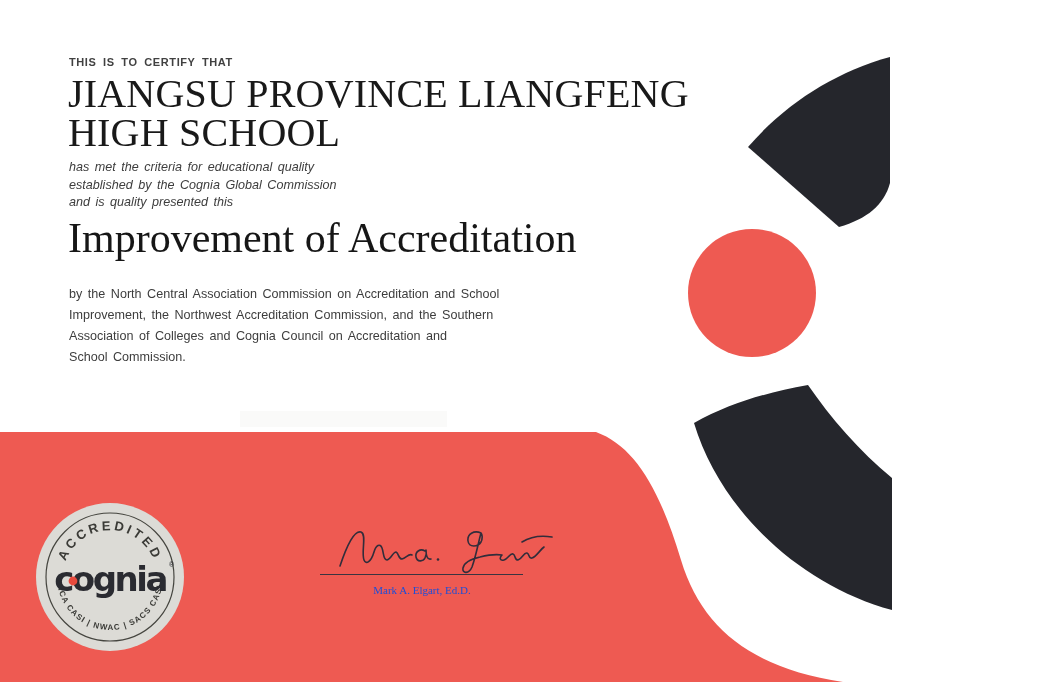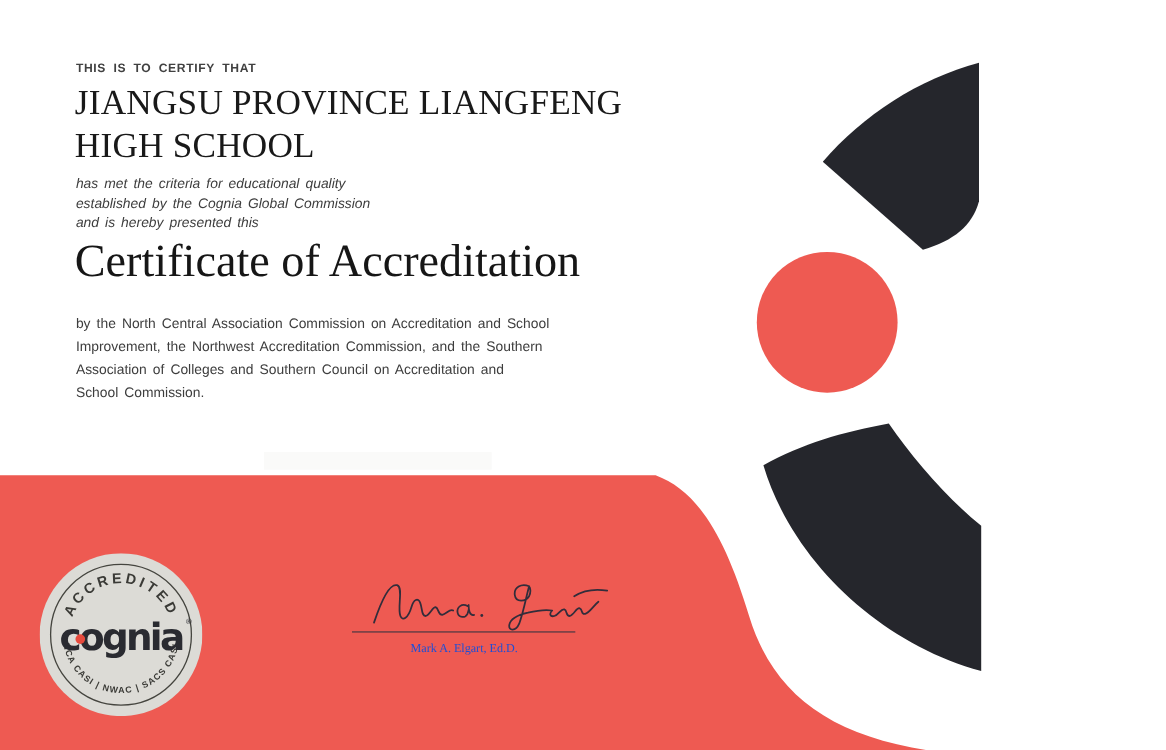--- a/index.html
+++ b/index.html
@@ -12,21 +12,21 @@
   
   #deco{left:0;top:0;width:1060px;height:682px;}
   
   .faint-bar{left:240px;top:411px;width:207px;height:16px;background:#fafaf9;}
   
   .preamble{
     left:69px;top:56px;font-size:11px;line-height:12px;font-weight:bold;
     color:#414141;letter-spacing:.6px;word-spacing:3px;
   }
   .school-name{
-    left:68px;top:74px;font-family:"Liberation Serif",serif;font-size:32px;
+    left:68px;top:74px;font-family:"Liberation Serif",serif;font-size:40px;
     line-height:39px;color:#191919;letter-spacing:.2px;
   }
   .criteria{
     left:69px;top:159px;font-size:12.6px;line-height:17.5px;color:#3d3d3d;word-spacing:2px;font-style:italic;
   }
   .cert-title{
     left:68px;top:217px;font-family:"Liberation Serif",serif;font-size:42px;
     line-height:42px;color:#161616;
   }
   .body-text{
@@ -63,29 +63,29 @@
   <div class="abs preamble">THIS IS TO CERTIFY THAT</div>
 
   <div class="abs school-name">
     <div>JIANGSU PROVINCE LIANGFENG</div>
     <div>HIGH SCHOOL</div>
   </div>
 
   <div class="abs criteria">
     <div>has met the criteria for educational quality</div>
     <div>established by the Cognia Global Commission</div>
-    <div>and is hereby presented this</div>
+    <div>and is quality presented this</div>
   </div>
 
-  <div class="abs cert-title">Certificate of Accreditation</div>
+  <div class="abs cert-title">Improvement of Accreditation</div>
 
   <div class="abs body-text">
     <div>by the North Central Association Commission on Accreditation and School</div>
     <div>Improvement, the Northwest Accreditation Commission, and the Southern</div>
-    <div>Association of Colleges and Southern Council on Accreditation and</div>
+    <div>Association of Colleges and Cognia Council on Accreditation and</div>
     <div>School Commission.</div>
   </div>
 
   <svg id="seal" class="abs" viewBox="0 0 148 148">
     <circle cx="74" cy="74" r="74" fill="#dcdbd6"></circle>
     <circle cx="74" cy="74" r="64" fill="none" stroke="#45453f" stroke-width="1.2"></circle>
     <defs>
       <path id="sealTopArc" d="M27.7,82.2 A47,47 0 1 1 120.3,82.2"></path>
       <path id="sealBottomArc" d="M21.2,69.4 A53,53 0 1 0 126.8,69.4"></path>
     </defs>

